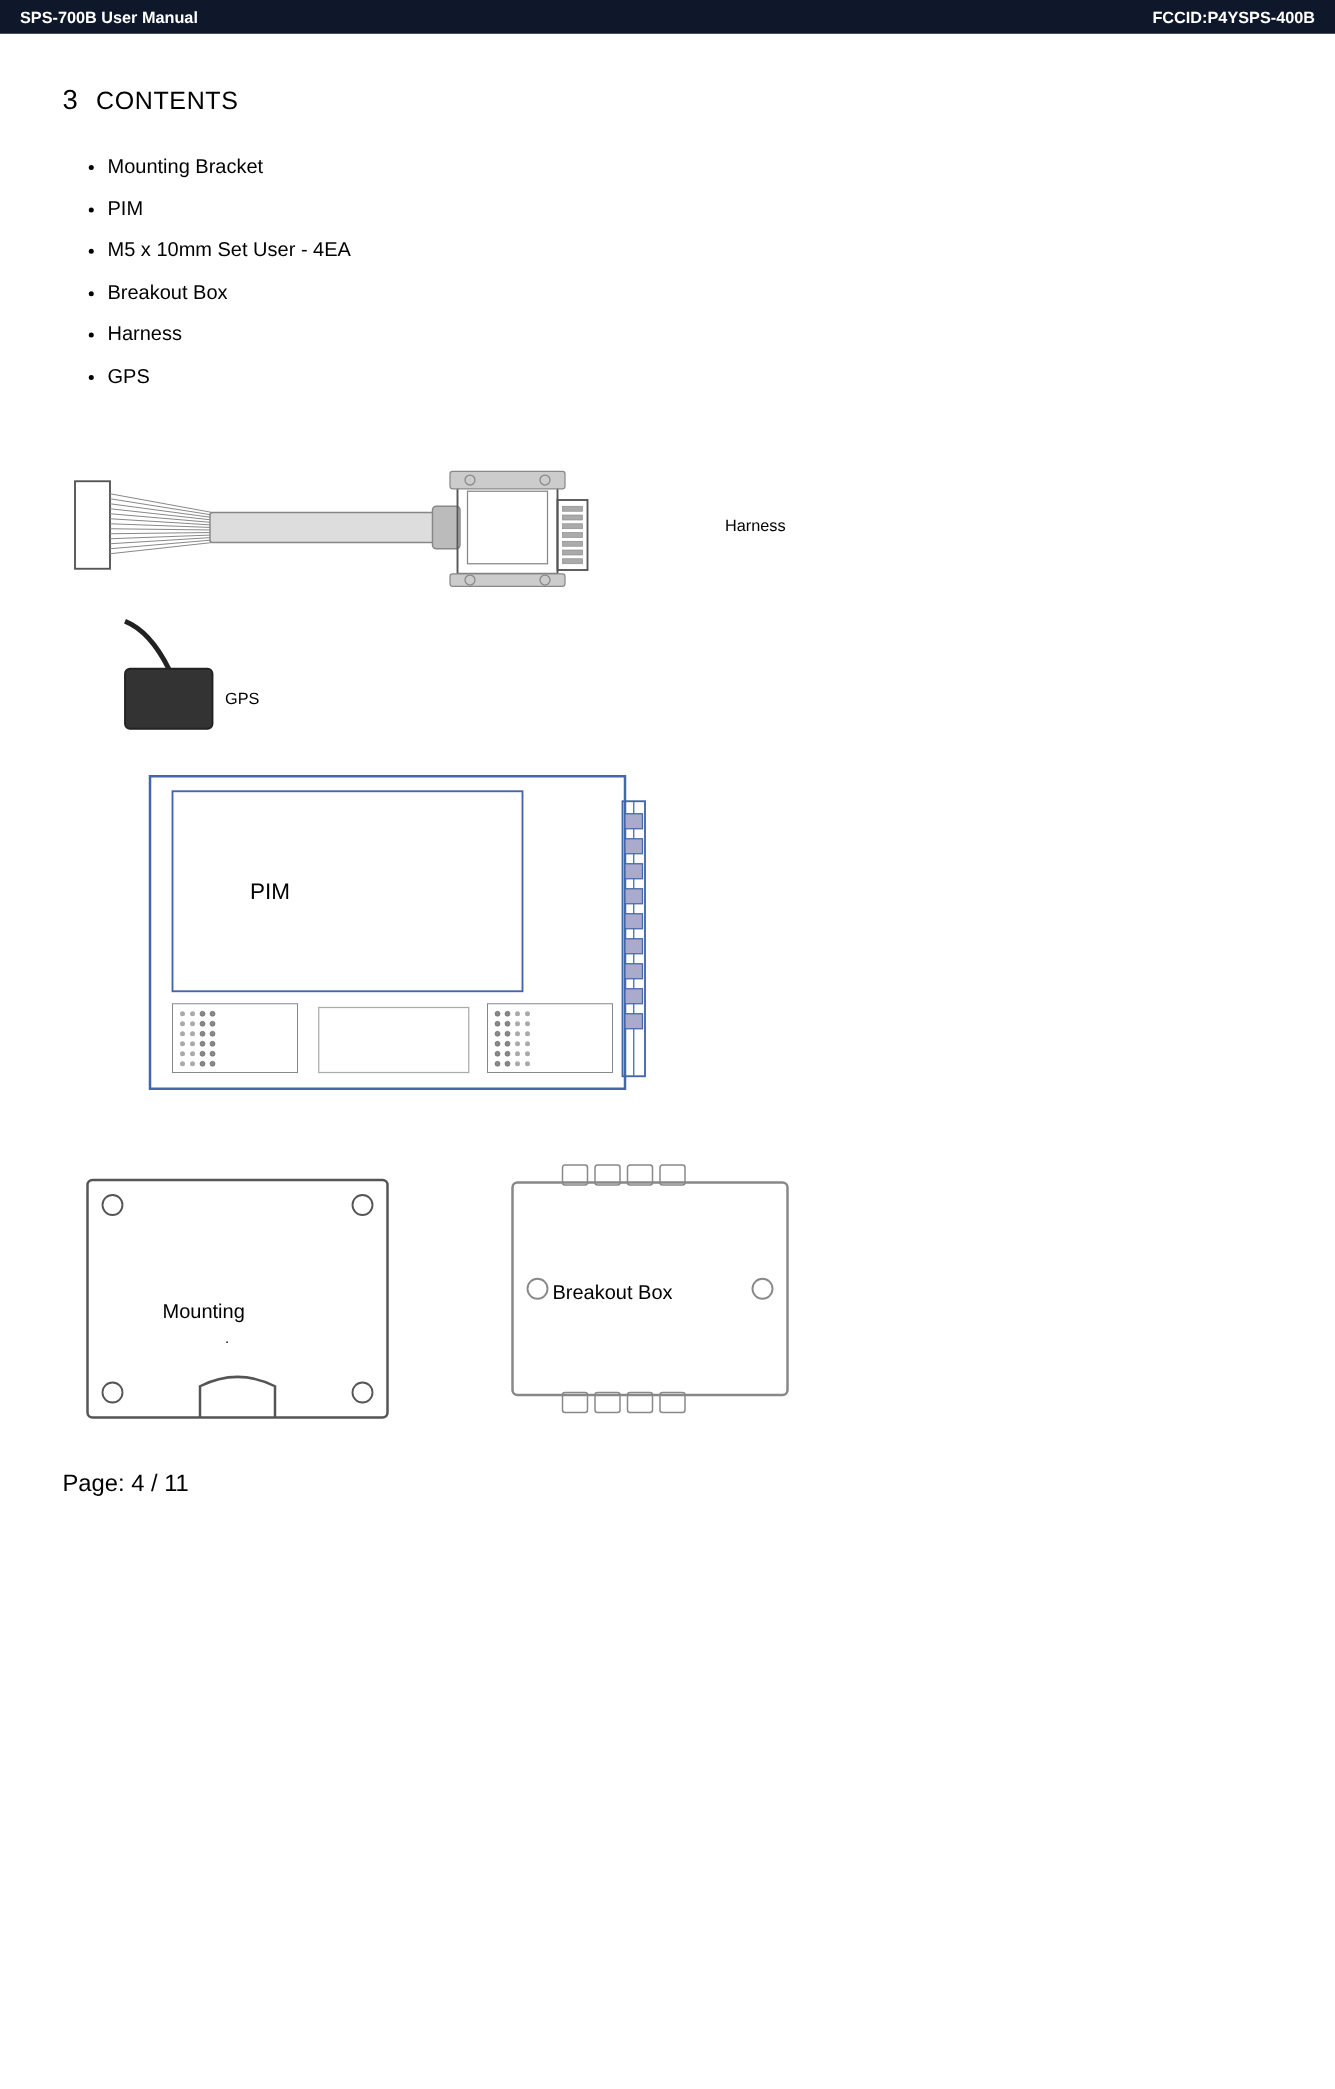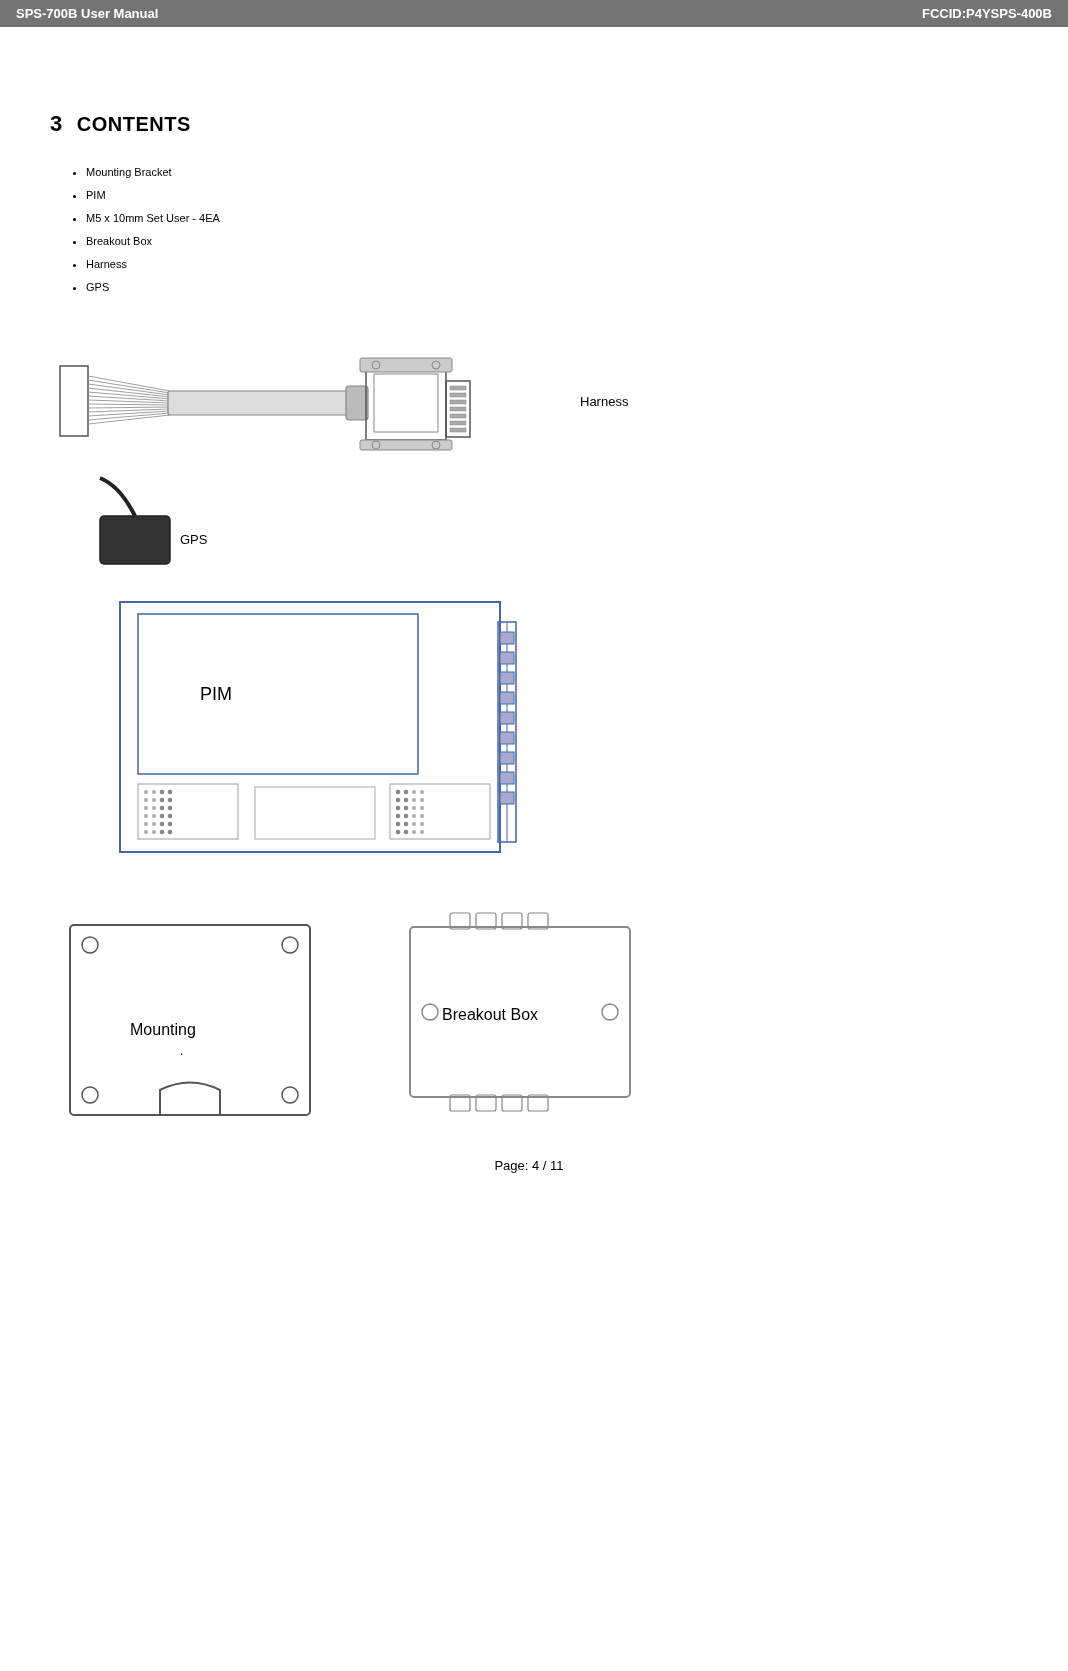--- a/index.html
+++ b/index.html
@@ -6,54 +6,53 @@
     body {
       width: 1068px;
       min-height: 1671px;
       font-family: Arial, sans-serif;
       font-size: 14px;
       background: #fff;
       color: #000;
     }
     
     .header {
-      background: #737373;
+      background: #0f172a;
       color: #fff;
       display: flex;
       justify-content: space-between;
       align-items: center;
       padding: 6px 16px;
       font-size: 13px;
       font-weight: bold;
       gap: 20px;
     }
     
     .content {
       padding: 40px 50px 40px 50px;
     }
     
     .section-heading {
       font-size: 20px;
-      font-weight: bold;
+      font-weight: normal;
       margin-bottom: 24px;
       text-transform: uppercase;
       letter-spacing: 0.5px;
-      margin-top: 44px;
     }
     .section-heading .num {
       font-size: 22px;
       margin-right: 8px;
     }
     
     .contents-list {
       list-style: disc;
       padding-left: 36px;
       margin-bottom: 36px;
       line-height: 2.1;
-      font-size: 11px;
+      font-size: 16px;
     }
     
     .harness-container {
       width: 100%;
       display: flex;
       flex-direction: column;
       align-items: flex-start;
       margin-bottom: 10px;
     }
     
@@ -71,22 +70,22 @@
     
     .bottom-row {
       display: flex;
       flex-direction: row;
       align-items: flex-start;
       gap: 30px;
       margin-top: 10px;
     }
     
     .page-number {
-      text-align: center;
-      font-size: 13px;
+      text-align: left;
+      font-size: 19px;
       margin-top: 20px;
       padding-right: 10px;
     }
 
     
     svg text {
       font-family: Arial, sans-serif;
     }
   </style>
 </head>

